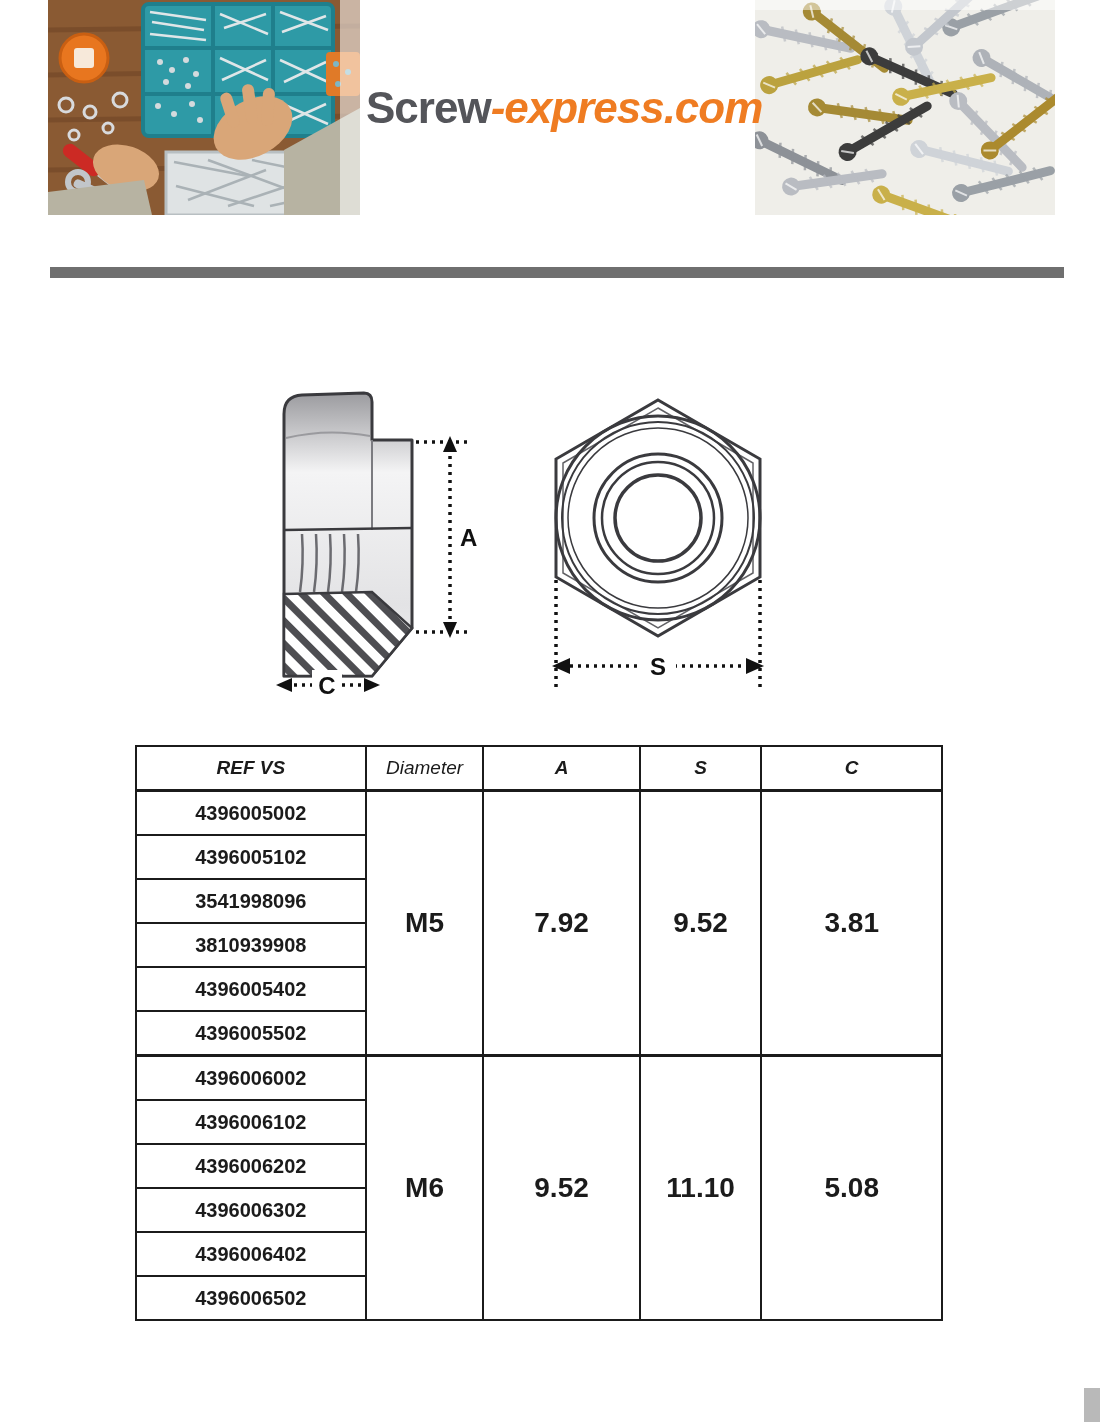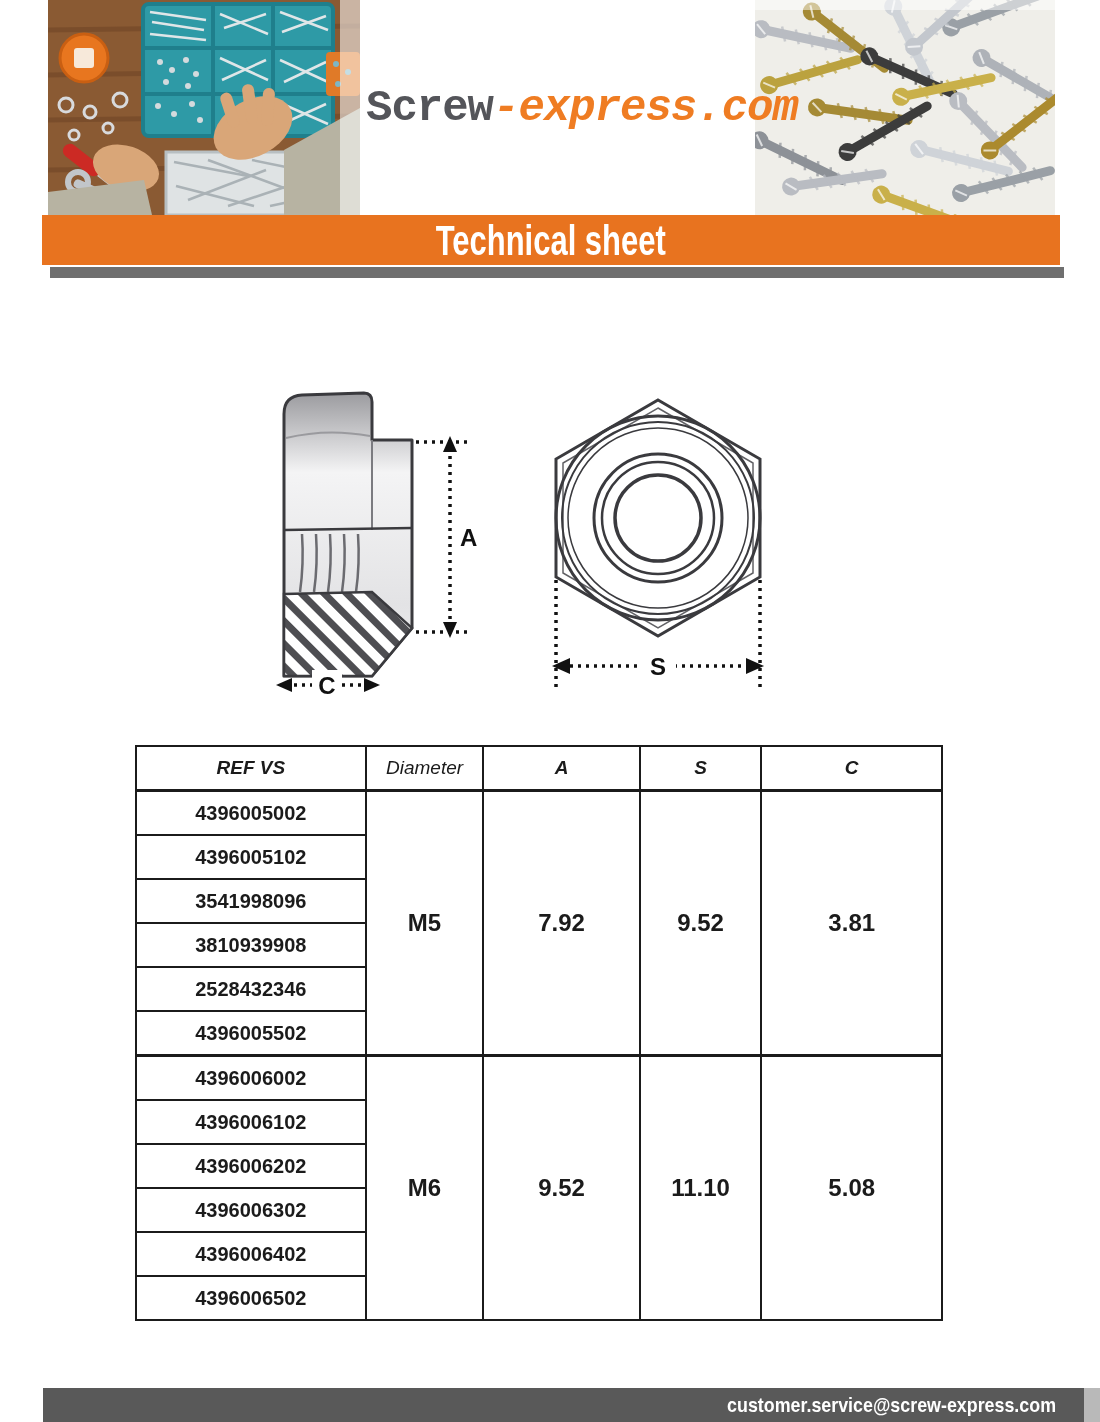--- a/index.html
+++ b/index.html
@@ -3,21 +3,21 @@
 <meta charset="utf-8">
 <style>
   html,body{margin:0;padding:0;background:#ffffff;}
   .page{position:relative;width:1100px;height:1422px;background:#ffffff;overflow:hidden;
         font-family:"Liberation Sans",sans-serif;}
 
   
   .hero{position:absolute;top:0;height:215px;overflow:hidden;}
   .hero-left{left:48px;width:312px;}
   .hero-right{left:755px;width:300px;}
-  .logo{position:absolute;left:360px;top:58px;width:400px;height:100px;display:flex;align-items:center;font-family:Liberation Mono, monospace;}
+  .logo{position:absolute;left:360px;top:58px;width:400px;height:100px;display:flex;align-items:center;}
   .logo-text{font-size:44px;font-weight:bold;color:#54555A;letter-spacing:-1px;white-space:nowrap;}
   .logo-text .suffix{color:#EF7C22;font-style:italic;}
 
   
   .banner{position:absolute;left:42px;top:215px;width:1018px;height:50px;background:#E8731F;
           display:flex;align-items:center;justify-content:center;}
   .banner-title{color:#ffffff;font-weight:bold;font-size:43px;letter-spacing:0px;
                 transform:scaleX(0.72);transform-origin:center;white-space:nowrap;}
   .banner-shadow{position:absolute;left:50px;top:267px;width:1014px;height:11px;background:#6F6F6F;}
 
@@ -29,21 +29,21 @@
 
   
   .spec-table{position:absolute;left:135px;top:745px;width:808px;border-collapse:collapse;
               table-layout:fixed;}
   .spec-table th,.spec-table td{border:2px solid #1b1b1b;text-align:center;vertical-align:middle;
               padding:0;height:42px;color:#1b1b1b;}
   .spec-table th{font-size:19px;}
   .th-ref{font-weight:bold;font-size:21px;}
   .th-diameter{font-weight:normal;font-size:19px;}
   .ref-cell{font-weight:bold;font-size:20px;margin-left:16px;}
-  .val-cell{font-weight:bold;font-size:24px;border-radius:26px;}
+  .val-cell{font-weight:bold;font-size:28px;border-radius:26px;}
   .spec-table thead th{border-bottom-width:3px;font-style:italic;}
   .group2-start td{border-top-width:3px;}
   .col-ref{width:28.5%;} .col-dia{width:14.6%;} .col-a{width:19.4%;} .col-s{width:15.1%;} .col-c{width:22.4%;}
 
   
   .footer-bar{position:absolute;left:43px;top:1388px;width:1041px;height:34px;background:#595959;
               display:flex;align-items:center;justify-content:flex-end;}
   .footer-tail{position:absolute;left:1084px;top:1388px;width:16px;height:34px;background:#b9b9b9;}
   .footer-email{color:#ffffff;font-weight:bold;font-size:21px;margin-right:28px;
                 transform:scaleX(0.85);transform-origin:right center;white-space:nowrap;text-decoration:none;}
@@ -229,23 +229,20 @@
 
   <div class="logo">
     <svg width="92" height="92" viewBox="0 0 110 110" style="margin-right:6px;">
       <path d="M4,34 C14,8 46,-2 80,6 C52,4 24,14 14,38 C10,44 5,41 4,34 Z" fill="#EE7623"></path>
       <path d="M0,64 C10,38 42,28 76,36 C48,34 20,44 10,68 C6,74 1,71 0,64 Z" fill="#C7C6C5"></path>
       <path d="M2,94 C12,68 44,58 82,68 C52,64 24,74 14,98 C10,104 3,101 2,94 Z" fill="#54555A"></path>
     </svg>
     <div class="logo-text"><span>Screw</span><span class="suffix">-express.com</span></div>
   </div>
 
-  <div class="banner">
-    <div class="banner-title">Technical sheet</div>
-  </div>
   <div class="banner-shadow"></div>
 
   <svg class="diagram side" viewBox="0 0 210 320">
     <defs>
       <pattern id="hatch" width="16" height="16" patternUnits="userSpaceOnUse" patternTransform="rotate(135)">
         <rect width="16" height="16" fill="#ffffff"></rect>
         <rect width="7" height="16" fill="#4e4e52"></rect>
       </pattern>
       <linearGradient id="metal" x1="0" y1="0" x2="0" y2="1">
         <stop offset="0" stop-color="#9b9b9f"></stop>
@@ -344,21 +341,21 @@
       <tr>
           <td class="ref-cell">4396005102</td>
         </tr>
       <tr>
           <td class="ref-cell">3541998096</td>
         </tr>
       <tr>
           <td class="ref-cell">3810939908</td>
         </tr>
       <tr>
-          <td class="ref-cell">2528432346</td>
+          <td class="ref-cell">4396005402</td>
         </tr>
       <tr>
           <td class="ref-cell">4396005502</td>
         </tr>
       <tr class="group2-start">
         <td class="ref-cell">4396006002</td>
         <td class="val-cell" rowspan="6">M6</td>
         <td class="val-cell" rowspan="6">9.52</td>
         <td class="val-cell" rowspan="6">11.10</td>
         <td class="val-cell" rowspan="6">5.08</td>
@@ -374,18 +371,15 @@
         </tr>
       <tr>
           <td class="ref-cell">4396006402</td>
         </tr>
       <tr>
           <td class="ref-cell">4396006502</td>
         </tr>
     </tbody>
   </table>
 
-  <div class="footer-bar">
-    <a class="footer-email" href="#">customer.service@screw-express.com</a>
-  </div>
   <div class="footer-tail"></div>
 
 </div>
 
 </body></html>

